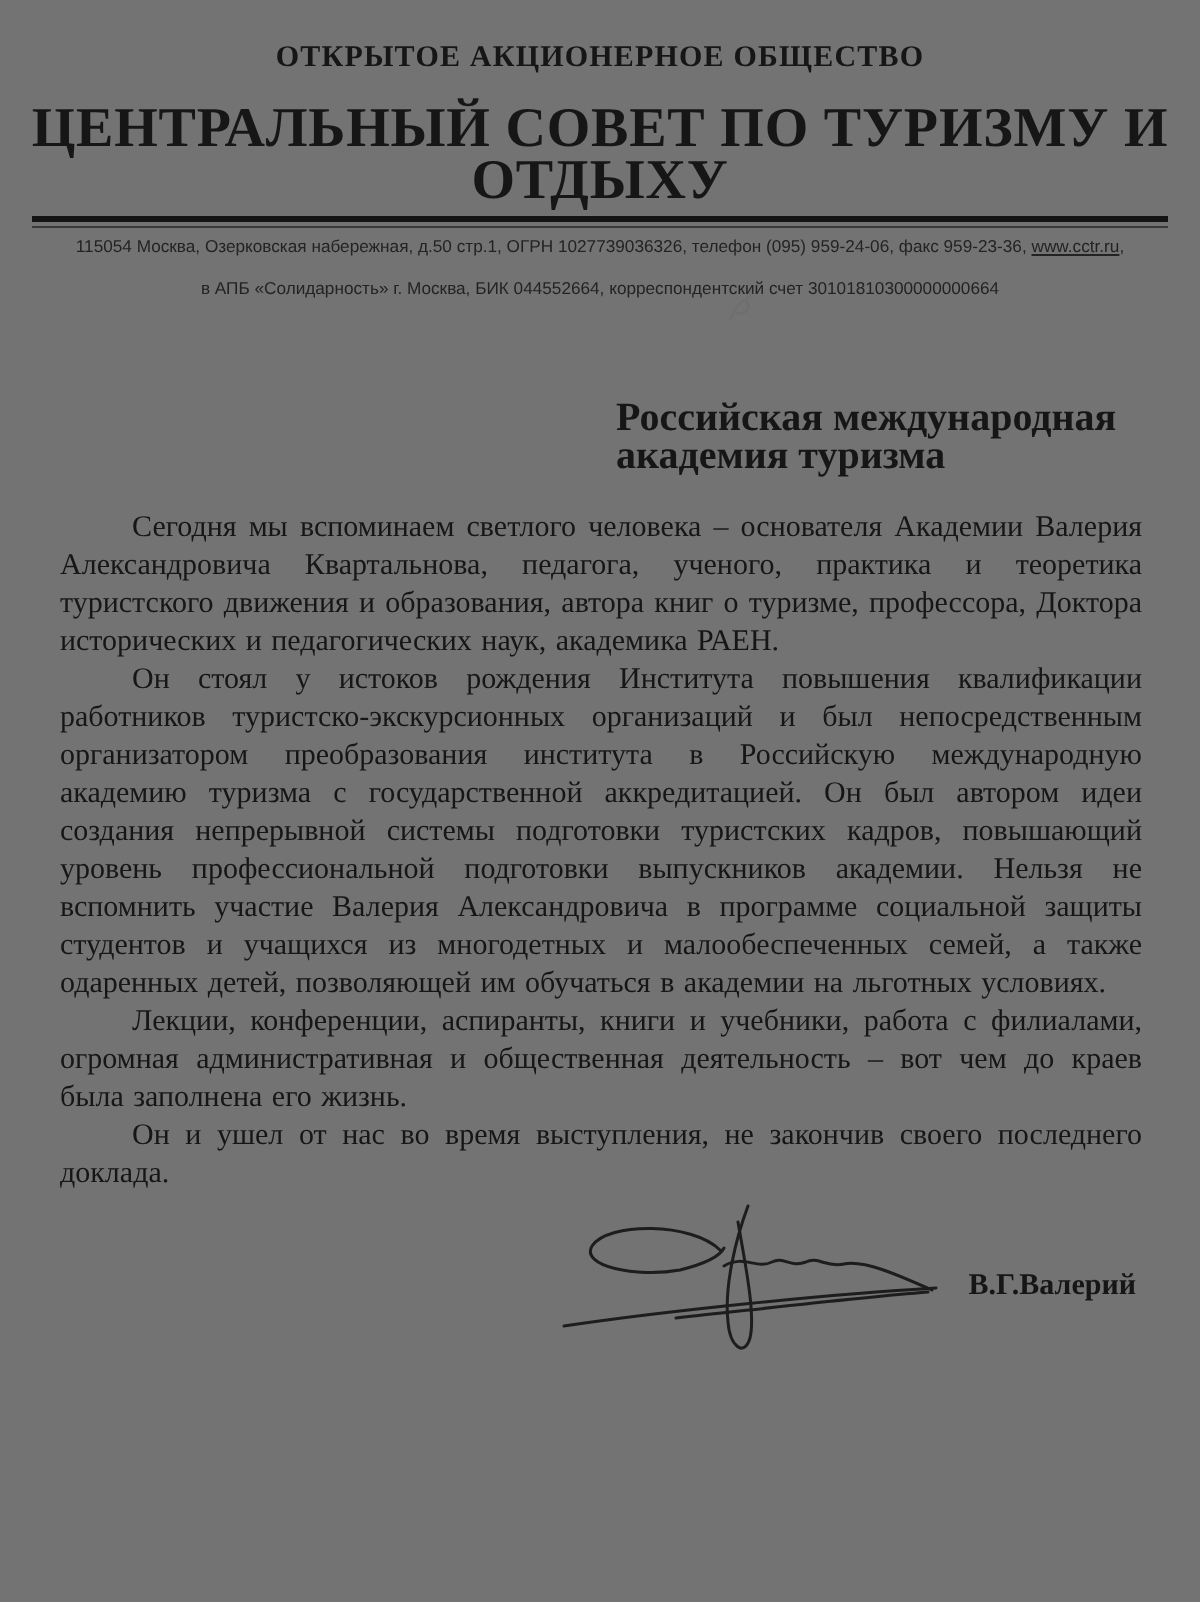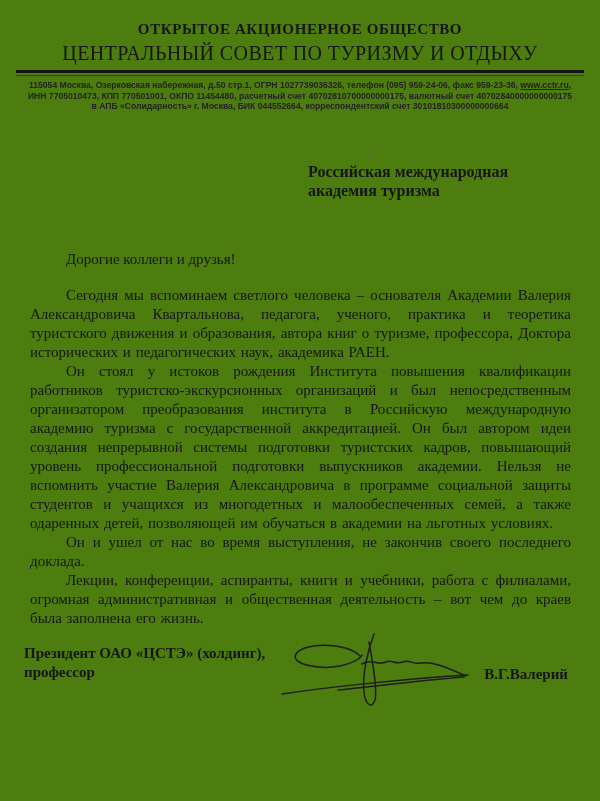--- a/index.html
+++ b/index.html
@@ -4,59 +4,58 @@
 <style>
   html, body { margin:0; padding:0; }
   body {
     width:600px; height:801px;
     background:#e9e9e9;
     font-family:"Liberation Serif","DejaVu Serif",serif;
   }
   .page {
     position:relative;
     width:600px; height:801px;
-    background:#4d7c0f;
+    background:#737373;
     color:#161616;
     overflow:hidden;
   }
   
   .letterhead { text-align:center; padding-top:20px; }
   .org-type {
     font-weight:bold; font-size:15px; letter-spacing:0.6px; line-height:18px;
   }
   .org-name {
-    font-weight:normal; font-size:20px; letter-spacing:0.4px; line-height:26px; margin-top:2px;
+    font-weight:bold; font-size:28px; letter-spacing:0.4px; line-height:26px; margin-top:14px;
   }
   .org-form {
     font-weight:bold; font-size:14px; line-height:16px;
   }
   .head-rule {
     margin:4px 16px 0 16px;
     height:2px;
     border-top:3px solid #141414;
     border-bottom:1px solid #3a3a3a;
   }
   .contacts {
     margin-top:4px;
     text-align:center;
     font-family:"Liberation Sans","DejaVu Sans",sans-serif;
     font-size:8.6px; line-height:10.6px;
     color:#232323;
     padding:0 14px;
-    font-weight:bold;
   }
   .website { text-decoration:underline; }
   
   .hand-mark { position:absolute; left:360px; top:144px; opacity:0.55; }
   
   .addressee {
     margin:50px 0 0 308px;
     width:252px;
     font-weight:bold;
-    font-size:16px;
+    font-size:20px;
     line-height:19px;
   }
   
   .salutation {
     margin:50px 30px 0 66px;
     font-size:15px; line-height:19px;
   }
   .letter-body { margin:17px 29px 0 30px; }
   .para {
     margin:0;
@@ -76,47 +75,42 @@
 <body>
 
 <div class="page">
 
   <div class="letterhead">
     <div class="org-type">ОТКРЫТОЕ АКЦИОНЕРНОЕ ОБЩЕСТВО</div>
     <div class="org-name">ЦЕНТРАЛЬНЫЙ СОВЕТ ПО ТУРИЗМУ И ОТДЫХУ</div>
     <div class="head-rule"></div>
     <div class="contacts">
       <span>115054 Москва, Озерковская набережная, д.50 стр.1, ОГРН 1027739036326, телефон (095) 959-24-06, факс 959-23-36, </span><span class="website">www.cctr.ru</span><span>,</span><br>
-      <span>ИНН 7705010473, КПП 770501001, ОКПО 11454480, расчетный счет 40702810700000000175, валютный счет 40702840000000000175</span><br>
+      <br>
       <span>в АПБ «Солидарность» г. Москва, БИК 044552664, корреспондентский счет 30101810300000000664</span>
     </div>
   </div>
 
   <div class="hand-mark">
     <svg width="24" height="22" viewBox="0 0 24 22">
       <path d="M5 16 C 8 8, 13 4, 14 8 C 15 12, 10 14, 8 12 M 13 6 L 16 2" fill="none" stroke="#6a6a6a" stroke-width="1"></path>
     </svg>
   </div>
 
   <div class="addressee">Российская международная академия туризма</div>
 
-  <div class="salutation">Дорогие коллеги и друзья!</div>
 
   <div class="letter-body">
     <p class="para">Сегодня мы вспоминаем светлого человека – основателя Академии Валерия Александровича Квартальнова, педагога,  ученого,  практика и  теоретика туристского движения и образования,  автора  книг о туризме, профессора, Доктора исторических и педагогических наук,  академика  РАЕН.</p>
     <p class="para">Он стоял у истоков рождения Института повышения квалификации работников туристско-экскурсионных организаций  и был непосредственным организатором преобразования института в Российскую международную академию туризма с государственной аккредитацией.  Он был автором идеи создания непрерывной системы подготовки туристских кадров, повышающий уровень профессиональной подготовки выпускников академии. Нельзя не вспомнить участие Валерия Александровича в программе социальной защиты студентов и учащихся из многодетных и малообеспеченных семей, а также одаренных детей, позволяющей им обучаться в академии на льготных условиях.</p>
+    <p class="para">Лекции, конференции, аспиранты, книги и учебники, работа с филиалами, огромная административная и общественная деятельность – вот чем до краев была заполнена  его жизнь.</p>
     <p class="para">Он и ушел от нас во время выступления, не закончив  своего последнего доклада.</p>
-    <p class="para">Лекции, конференции, аспиранты, книги и учебники, работа с филиалами, огромная административная и общественная деятельность – вот чем до краев была заполнена  его жизнь.</p>
   </div>
 
   <div class="sig-row">
-    <div class="sig-title">
-      <span>Президент ОАО «ЦСТЭ» (холдинг),</span><br>
-      <span>профессор</span>
-    </div>
     <div class="sig-svg">
       <svg width="200" height="86" viewBox="0 0 200 86">
         <g fill="none" stroke="#1d1d1d" stroke-width="1.5" stroke-linecap="round">
 
           <path d="M84 26 C 70 12, 28 12, 20 24 C 14 34, 42 40, 64 36 C 76 33, 84 29, 86 25"></path>
 
           <path d="M98 4 C 92 20, 86 44, 88 62 C 89 74, 96 80, 99 70 C 102 58, 96 30, 93 12"></path>
 
           <path d="M86 34 C 96 28, 102 36, 110 32 C 116 29, 119 35, 127 32 C 133 29, 137 35, 146 33 C 156 31, 172 38, 190 46"></path>
 

